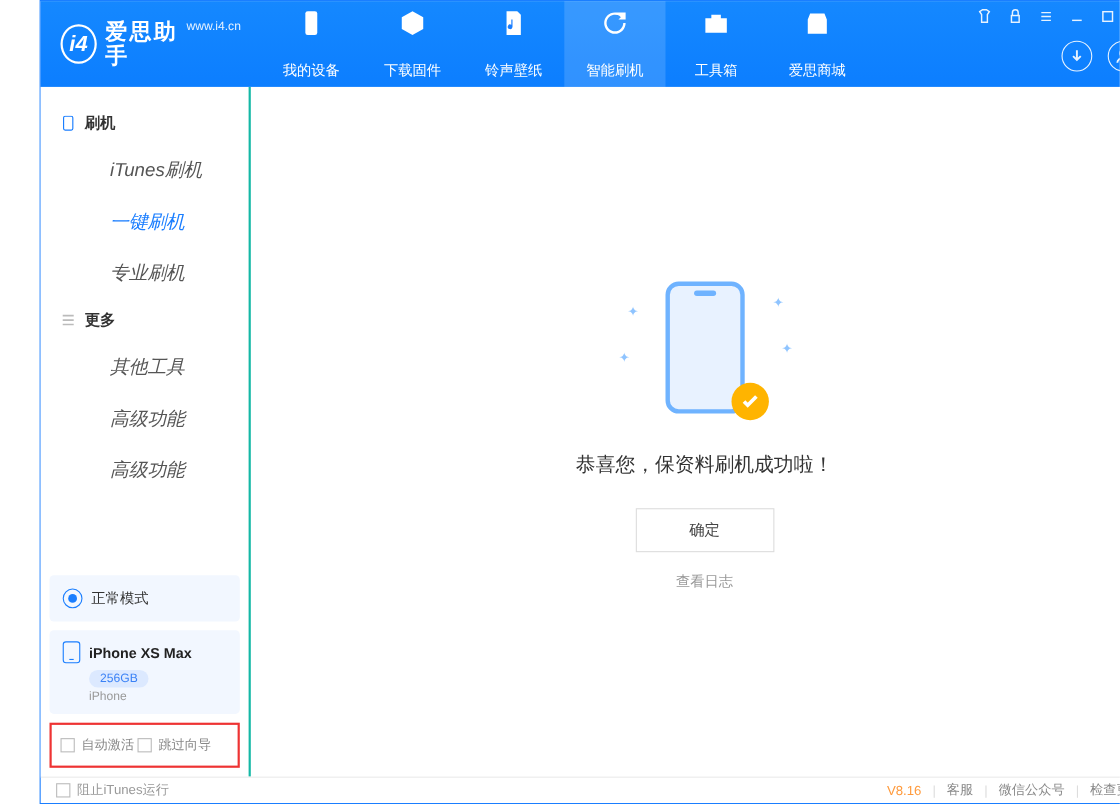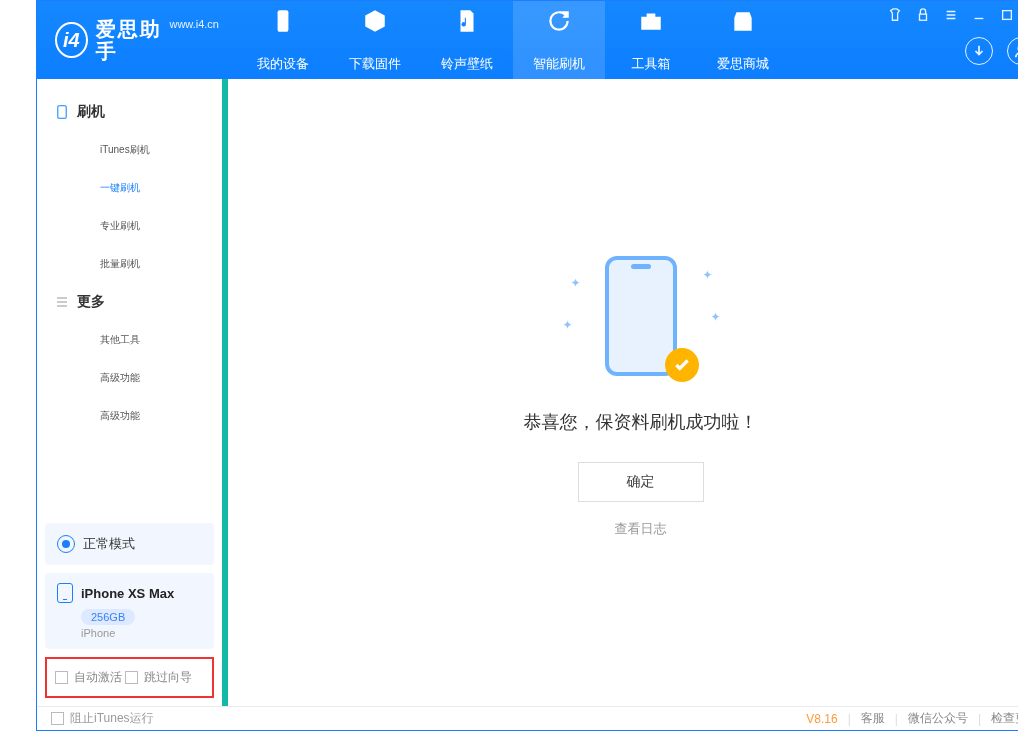--- a/index.html
+++ b/index.html
@@ -20,25 +20,25 @@
 .nav-tab-icon svg { width: 26px; height: 26px; fill: #fff; }
 .win-controls-top { position: absolute; top: 6px; right: 10px; display: flex; gap: 12px; }
 .win-ctrl { width: 16px; height: 16px; cursor: pointer; opacity: .9; display: flex; align-items: center; justify-content: center; }
 .win-ctrl svg { width: 14px; height: 14px; stroke: #fff; fill: none; stroke-width: 1.5; }
 .header-right-icons { position: absolute; right: 18px; bottom: 14px; display: flex; gap: 14px; }
 .hdr-circ { width: 28px; height: 28px; border: 1.5px solid #fff; border-radius: 50%; display: flex; align-items: center; justify-content: center; cursor: pointer; opacity: .9; }
 .hdr-circ svg { width: 14px; height: 14px; stroke: #fff; fill: none; stroke-width: 2; }
 
 
 .body { flex: 1; display: flex; min-height: 0; }
-.sidebar { width: 191px; border-right: 6px solid #14b8a6; display: flex; flex-direction: column; background: #fff; }
+.sidebar { width: 191px; border-right: 2px solid #14b8a6; display: flex; flex-direction: column; background: #fff; }
 .side-scroll { flex: 1; overflow: auto; padding-top: 14px; }
 .side-section-hdr { display: flex; align-items: center; gap: 8px; padding: 10px 18px; color: #333; font-size: 14px; font-weight: bold; }
 .side-section-hdr .sec-icon { width: 14px; height: 14px; }
-.side-item { padding: 12px 18px 12px 63px; font-size: 10px; color: #555; cursor: pointer; }
+.side-item { padding: 12px 18px 12px 63px; font-size: 17px; color: #555; cursor: pointer; font-style: italic; }
 .side-item.active { color: #1a7eff; }
 
 .side-bottom { padding: 0; }
 .mode-card { margin: 8px; background: #f2f7ff; border-radius: 4px; padding: 12px 12px; display: flex; align-items: center; gap: 8px; font-size: 13px; color: #333; }
 .mode-dot { width: 18px; height: 18px; border: 1.5px solid #1a7eff; border-radius: 50%; display: flex; align-items: center; justify-content: center; }
 .mode-dot::after { content: ""; width: 8px; height: 8px; background: #1a7eff; border-radius: 50%; }
 .device-card { margin: 0 8px 8px 8px; background: #f2f7ff; border-radius: 4px; padding: 10px 12px; }
 .device-row1 { display: flex; align-items: center; gap: 8px; }
 .phone-ico { width: 16px; height: 20px; border: 1.5px solid #1a7eff; border-radius: 3px; position: relative; }
 .phone-ico::after { content: ""; position: absolute; bottom: 2px; left: 50%; transform: translateX(-50%); width: 4px; height: 1.5px; background: #1a7eff; }
@@ -191,21 +191,20 @@
       <div class="side-scroll">
         <div class="side-section-hdr">
           <svg class="sec-icon" viewBox="0 0 14 20">
               <rect x="1" y="1" width="12" height="18" rx="2" fill="none" stroke="#1a7eff" stroke-width="1.5"></rect>
             </svg>
           <span>刷机</span>
         </div>
         <div class="side-item">iTunes刷机</div>
         <div class="side-item active">一键刷机</div>
         <div class="side-item">专业刷机</div>
-        <div class="side-item">批量刷机</div>
 
         <div class="side-section-hdr">
           <svg class="sec-icon" viewBox="0 0 14 14">
               <path d="M2 3h10M2 7h10M2 11h10" stroke="#bbb" stroke-width="1.5"></path>
             </svg>
           <span>更多</span>
         </div>
         <div class="side-item">其他工具</div>
         <div class="side-item">高级功能</div>
         <div class="side-item">高级功能</div>

